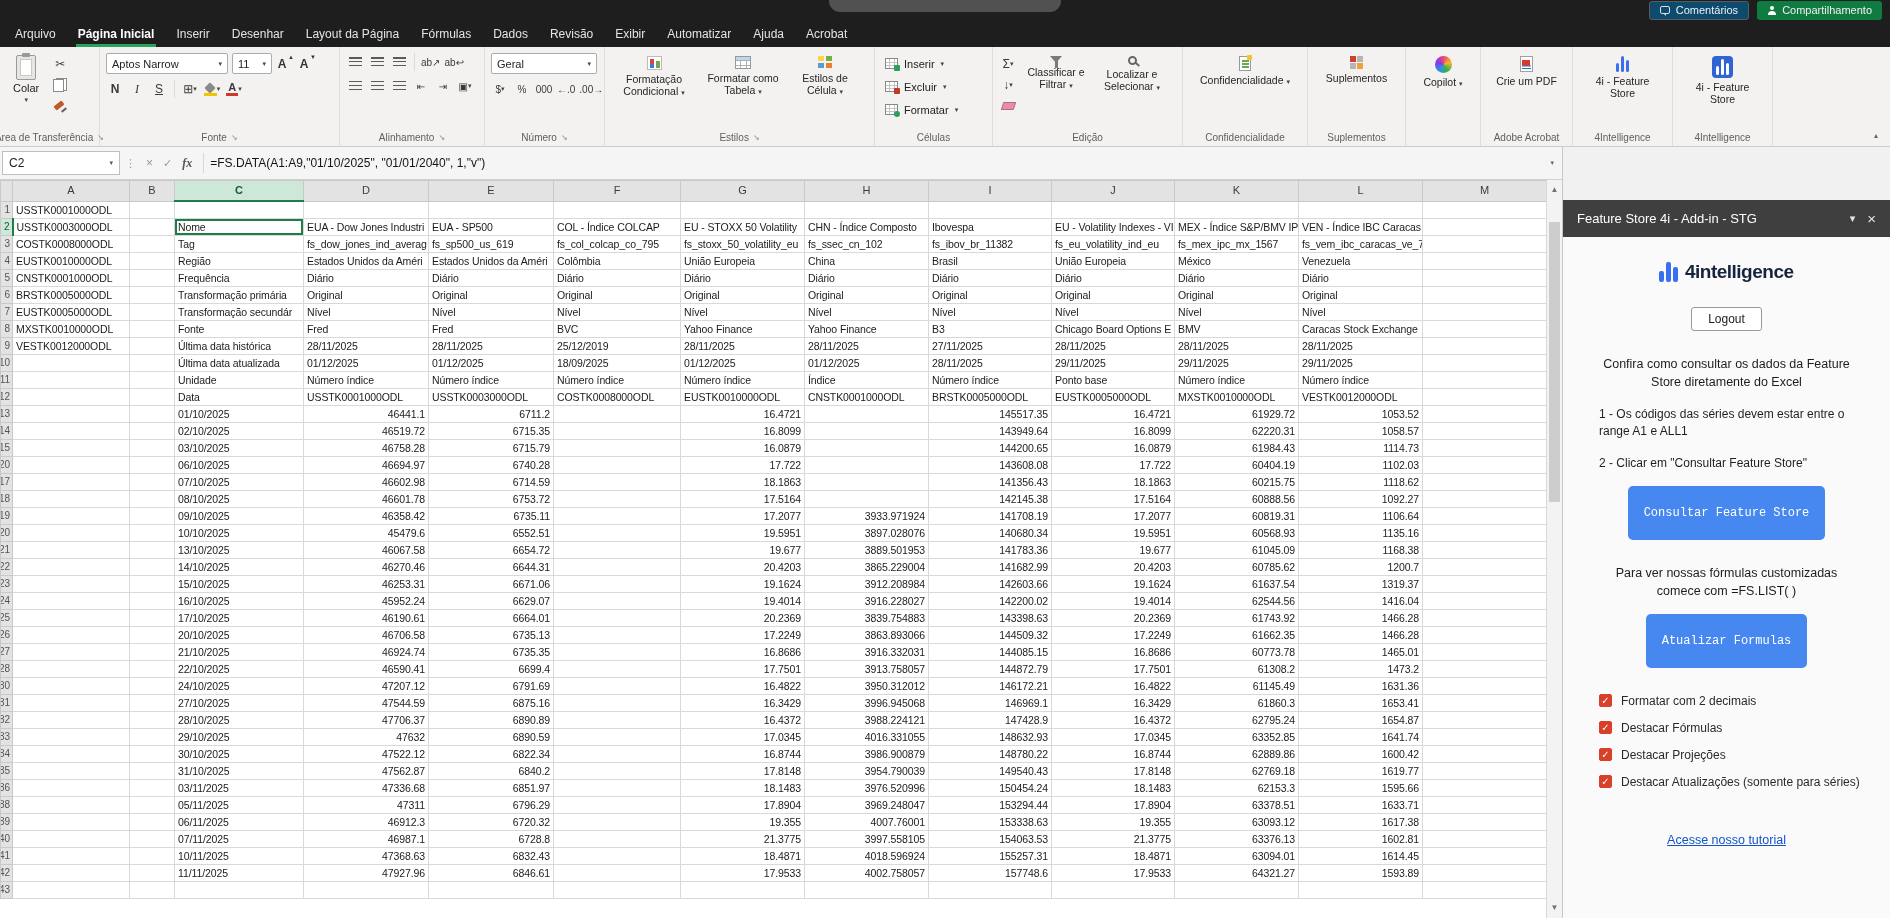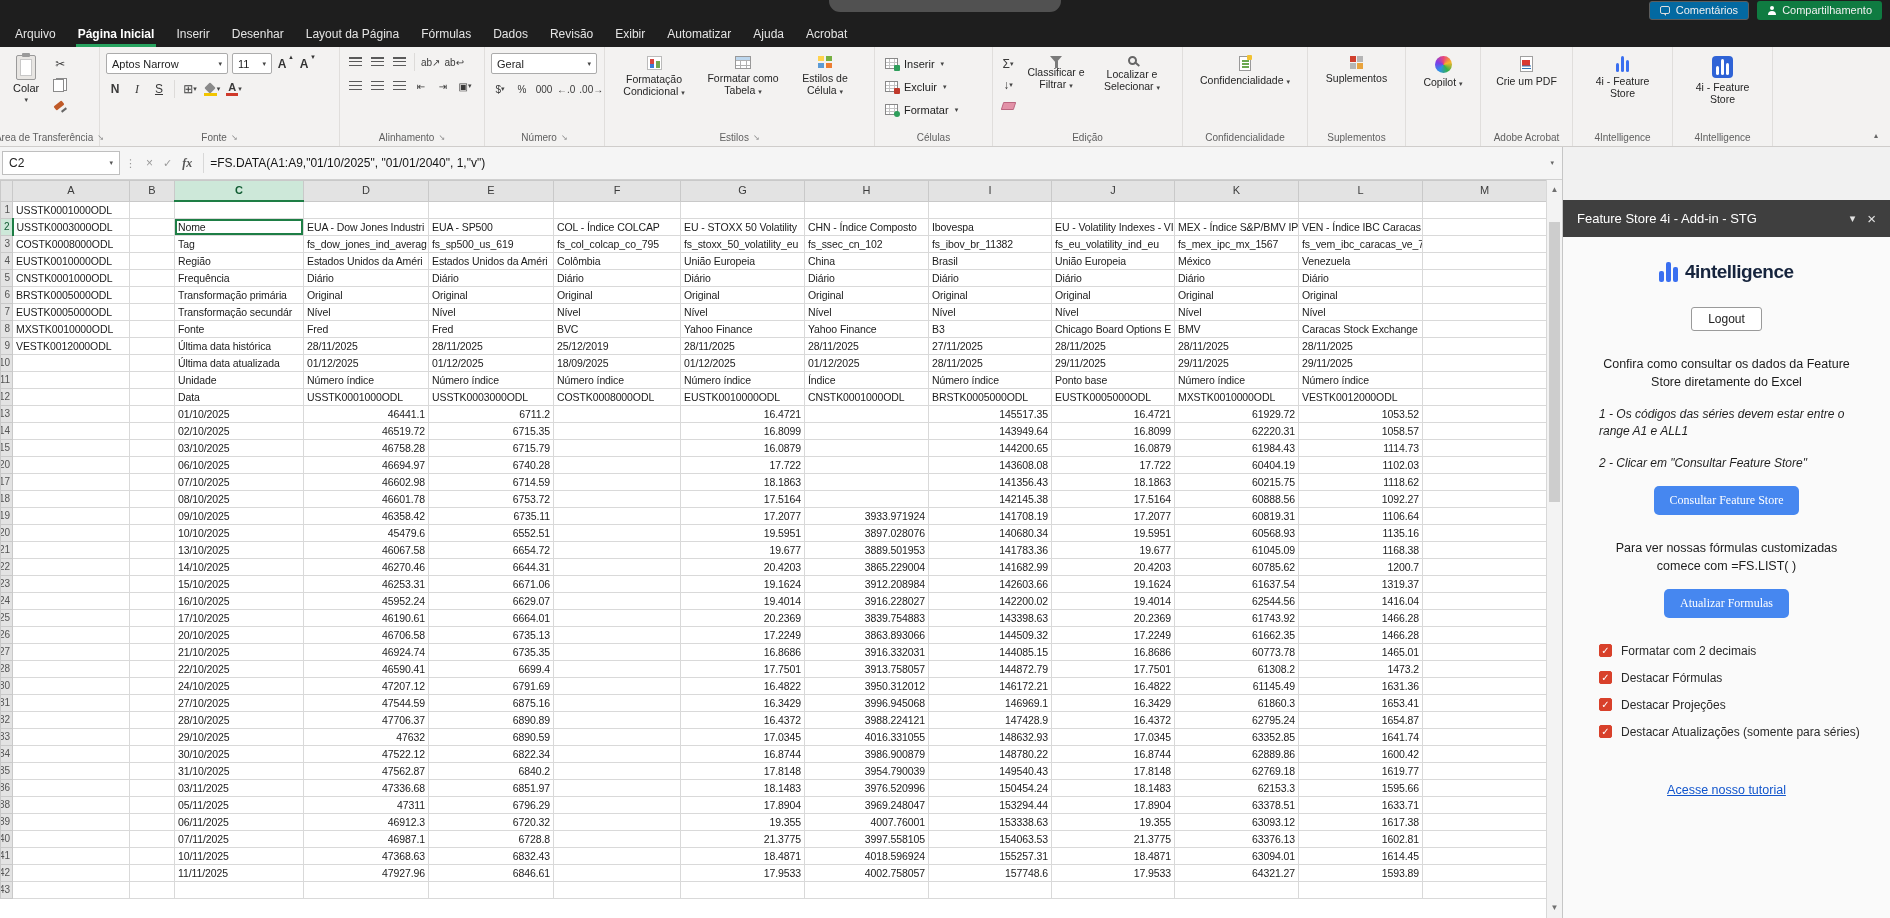--- a/index.html
+++ b/index.html
@@ -4,21 +4,21 @@
 <style>
   * { margin:0; padding:0; box-sizing:border-box; }
   html,body { width:1890px; height:918px; overflow:hidden; font-family:"Liberation Sans",sans-serif; background:#f3f2f1; }
   .app { width:1890px; height:918px; display:flex; flex-direction:column; }
 
   
   .titlebar { height:20px; background:#1e1e1e; position:relative; display:flex; justify-content:flex-end; align-items:center; flex:none; }
   .search-pill { position:absolute; left:50%; top:-10px; transform:translateX(-50%); width:232px; height:22px; background:#515151; border-radius:11px; }
   .tb-right { display:flex; gap:8px; align-items:center; padding-right:8px; height:100%; z-index:2; }
   .tb-btn { display:flex; align-items:center; gap:6px; font-size:11px; color:#f0f0f0; padding:0 10px; border-radius:3px; height:19px; cursor:default; }
-  .tb-btn.comments { border:1px solid #5c5c5c; background:#0369a1; }
+  .tb-btn.comments { border:1px solid #5c5c5c; background:#0c4a6e; }
   .tb-btn.share { background:#0f7b41; }
   .ico-cmt { width:10px; height:8px; border:1px solid #ddd; border-radius:2px; position:relative; display:inline-block; }
   .ico-cmt::after { content:""; position:absolute; left:2px; bottom:-3px; border-left:3px solid transparent; border-right:0 solid transparent; border-top:3px solid #ddd; }
   .ico-person { width:9px; height:9px; position:relative; display:inline-block; }
   .ico-person::before { content:""; position:absolute; top:0; left:2.5px; width:4px; height:4px; border-radius:50%; background:#fff; }
   .ico-person::after { content:""; position:absolute; bottom:0; left:0.5px; width:8px; height:4px; border-radius:4px 4px 0 0; background:#fff; }
 
   
   .tabsbar { height:27px; background:#1e1e1e; display:flex; align-items:stretch; padding-left:4px; flex:none; }
   .tab { color:#e4e4e4; font-size:12px; padding:0 11px; display:flex; align-items:center; position:relative; white-space:nowrap; }
@@ -142,22 +142,22 @@
   .ph-ico { font-size:11px; color:#e3e3e3; }
   .ph-ico.ph-close { font-size:15px; }
   .panel-body { flex:1; background:#fafafa; padding:20px 26px 0; text-align:center; overflow:hidden; color:#1f1f1f; }
   .brand { display:flex; align-items:center; justify-content:center; gap:7px; margin-top:4px; }
   .bars { display:inline-flex; align-items:flex-end; gap:2.5px; height:20px; }
   .bars i { display:block; width:4.5px; background:#3a6ff0; border-radius:2px; }
   .bars i:nth-child(1){ height:11px; } .bars i:nth-child(2){ height:20px; } .bars i:nth-child(3){ height:15px; }
   .brand-name { font-size:19px; font-weight:bold; color:#16243d; letter-spacing:-0.5px; }
   .logout { margin-top:24px; background:#fff; border:1px solid #9a9a9a; border-radius:3px; font-size:12px; padding:4px 16px; font-family:inherit; color:#222; }
   .intro { max-width:254px; margin:24px auto 0; font-size:12.5px; line-height:1.45; color:#1c1c1c; }
-  .step { text-align:left; margin:15px 0 0 10px; width:256px; font-size:12px; line-height:1.4; color:#1f1f1f;font-style:italic; }
-  .bluebtn { margin-top:14px; background:#4687f0; color:#fff; border:none; border-radius:5px; font-size:12px; padding:7px 16px; font-family:Liberation Serif, serif; }
+  .step { text-align:left; margin:15px 0 0 10px; width:256px; font-size:12px; line-height:1.4; color:#1f1f1f; }
+  .bluebtn { margin-top:14px; background:#4687f0; color:#fff; border:none; border-radius:5px; font-size:12px; padding:20px 16px; font-family:Liberation Mono, monospace; }
   .checks { margin:26px 0 0 10px; display:flex; flex-direction:column; gap:13px; text-align:left; }
   .chk { display:flex; align-items:center; gap:9px; }
   .chk .box { width:13px; height:13px; border-radius:2px; background:#fff; border:1px solid #999; flex:none; font-size:10px; line-height:12px; text-align:center; color:#fff; }
   .chk .box.on { background:#d8402a; border-color:#d8402a; }
   .chk .lbl { font-size:12px; color:#2a2a2a; }
   .tutorial { display:inline-block; margin-top:26px; color:#1155cc; font-size:12.5px; }
 </style>
 </head>
 <body>
 

